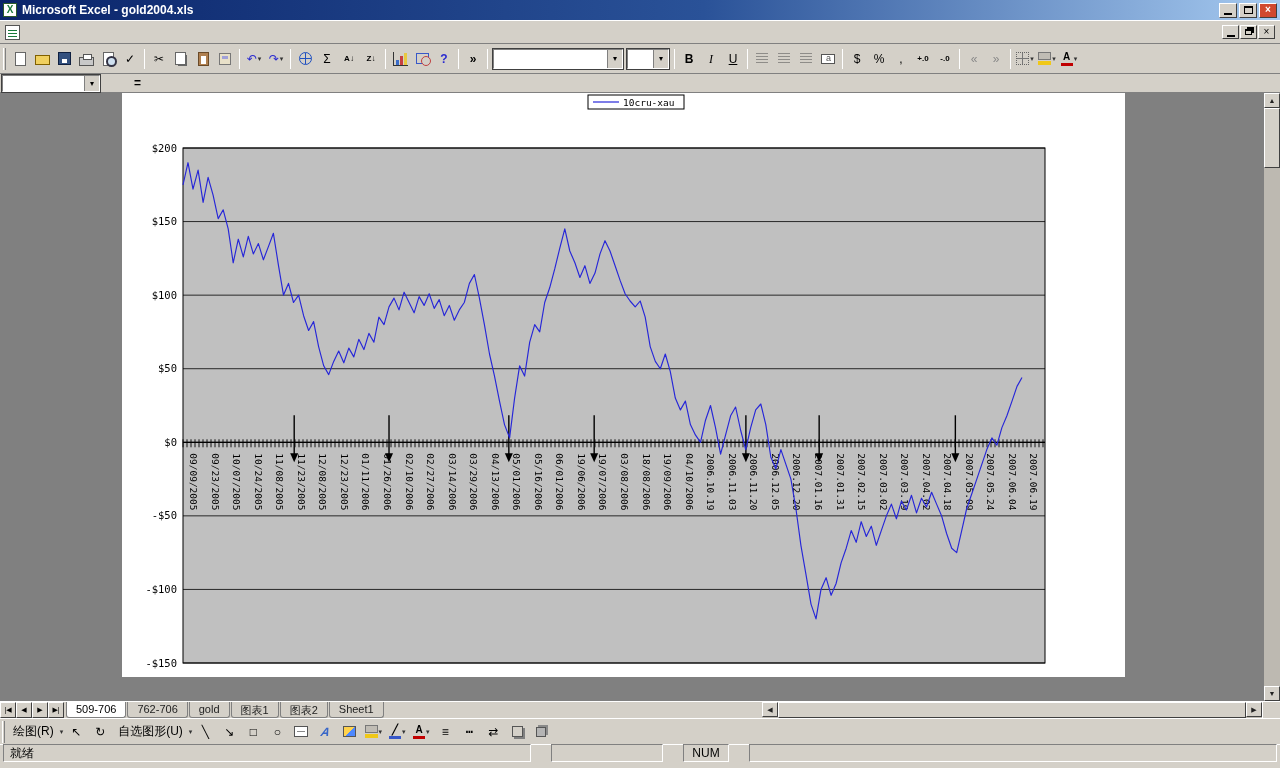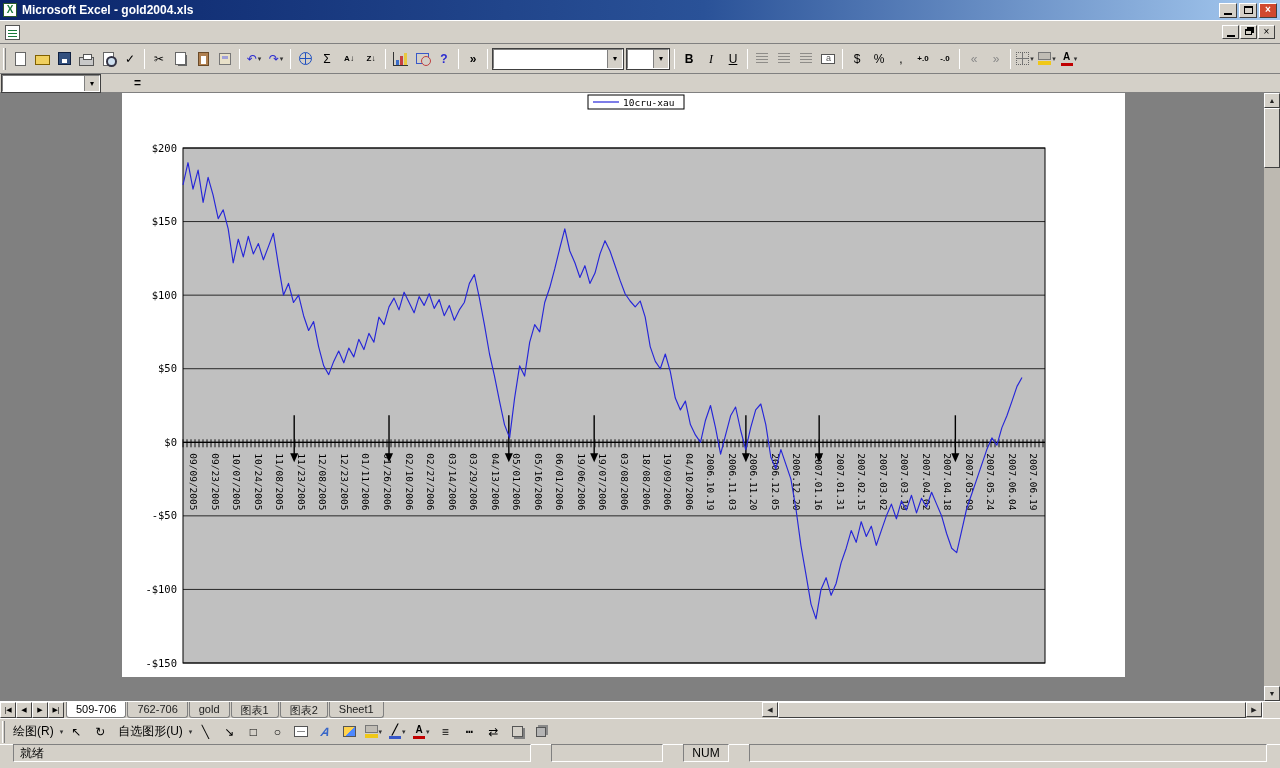--- a/index.html
+++ b/index.html
@@ -112,21 +112,21 @@
   .hthumb{flex:1;background:#d4d0c8;border:1px solid;border-color:#fff #404040 #404040 #fff}
   .corner{position:absolute;right:0;top:0;width:18px;height:16px;background:#d4d0c8;border-left:1px solid #fff}
 
   
   .drawbar{position:absolute;left:0;top:718px;width:1280px;height:26px;background:#d4d0c8;
     border-top:1px solid #fff;display:flex;align-items:center;padding:0 1px;overflow:hidden}
   .draw-label{display:flex;align-items:center;padding:2px 5px;white-space:nowrap;font-size:12px}
 
   
   .statusbar{position:absolute;left:0;top:744px;width:1280px;height:16px;background:#d4d0c8;border-top:1px solid #fff;
-    display:flex;align-items:center;padding:2px 13px;gap:20px}
+    display:flex;align-items:center;padding:2px 3px;gap:20px}
   .sb-panel{height:18px;line-height:16px;padding:0 6px;border:1px solid;border-color:#808080 #fff #fff #808080;white-space:nowrap;overflow:hidden}
   .sb-ready{flex:1;max-width:1016px}
   .sb-a{width:112px}
   .sb-num{width:46px;text-align:center}
   .sb-b{flex:1}
 
   svg text{font-family:"DejaVu Sans Mono","Liberation Mono",monospace;fill:#000}
 </style>
 </head>
 <body>

